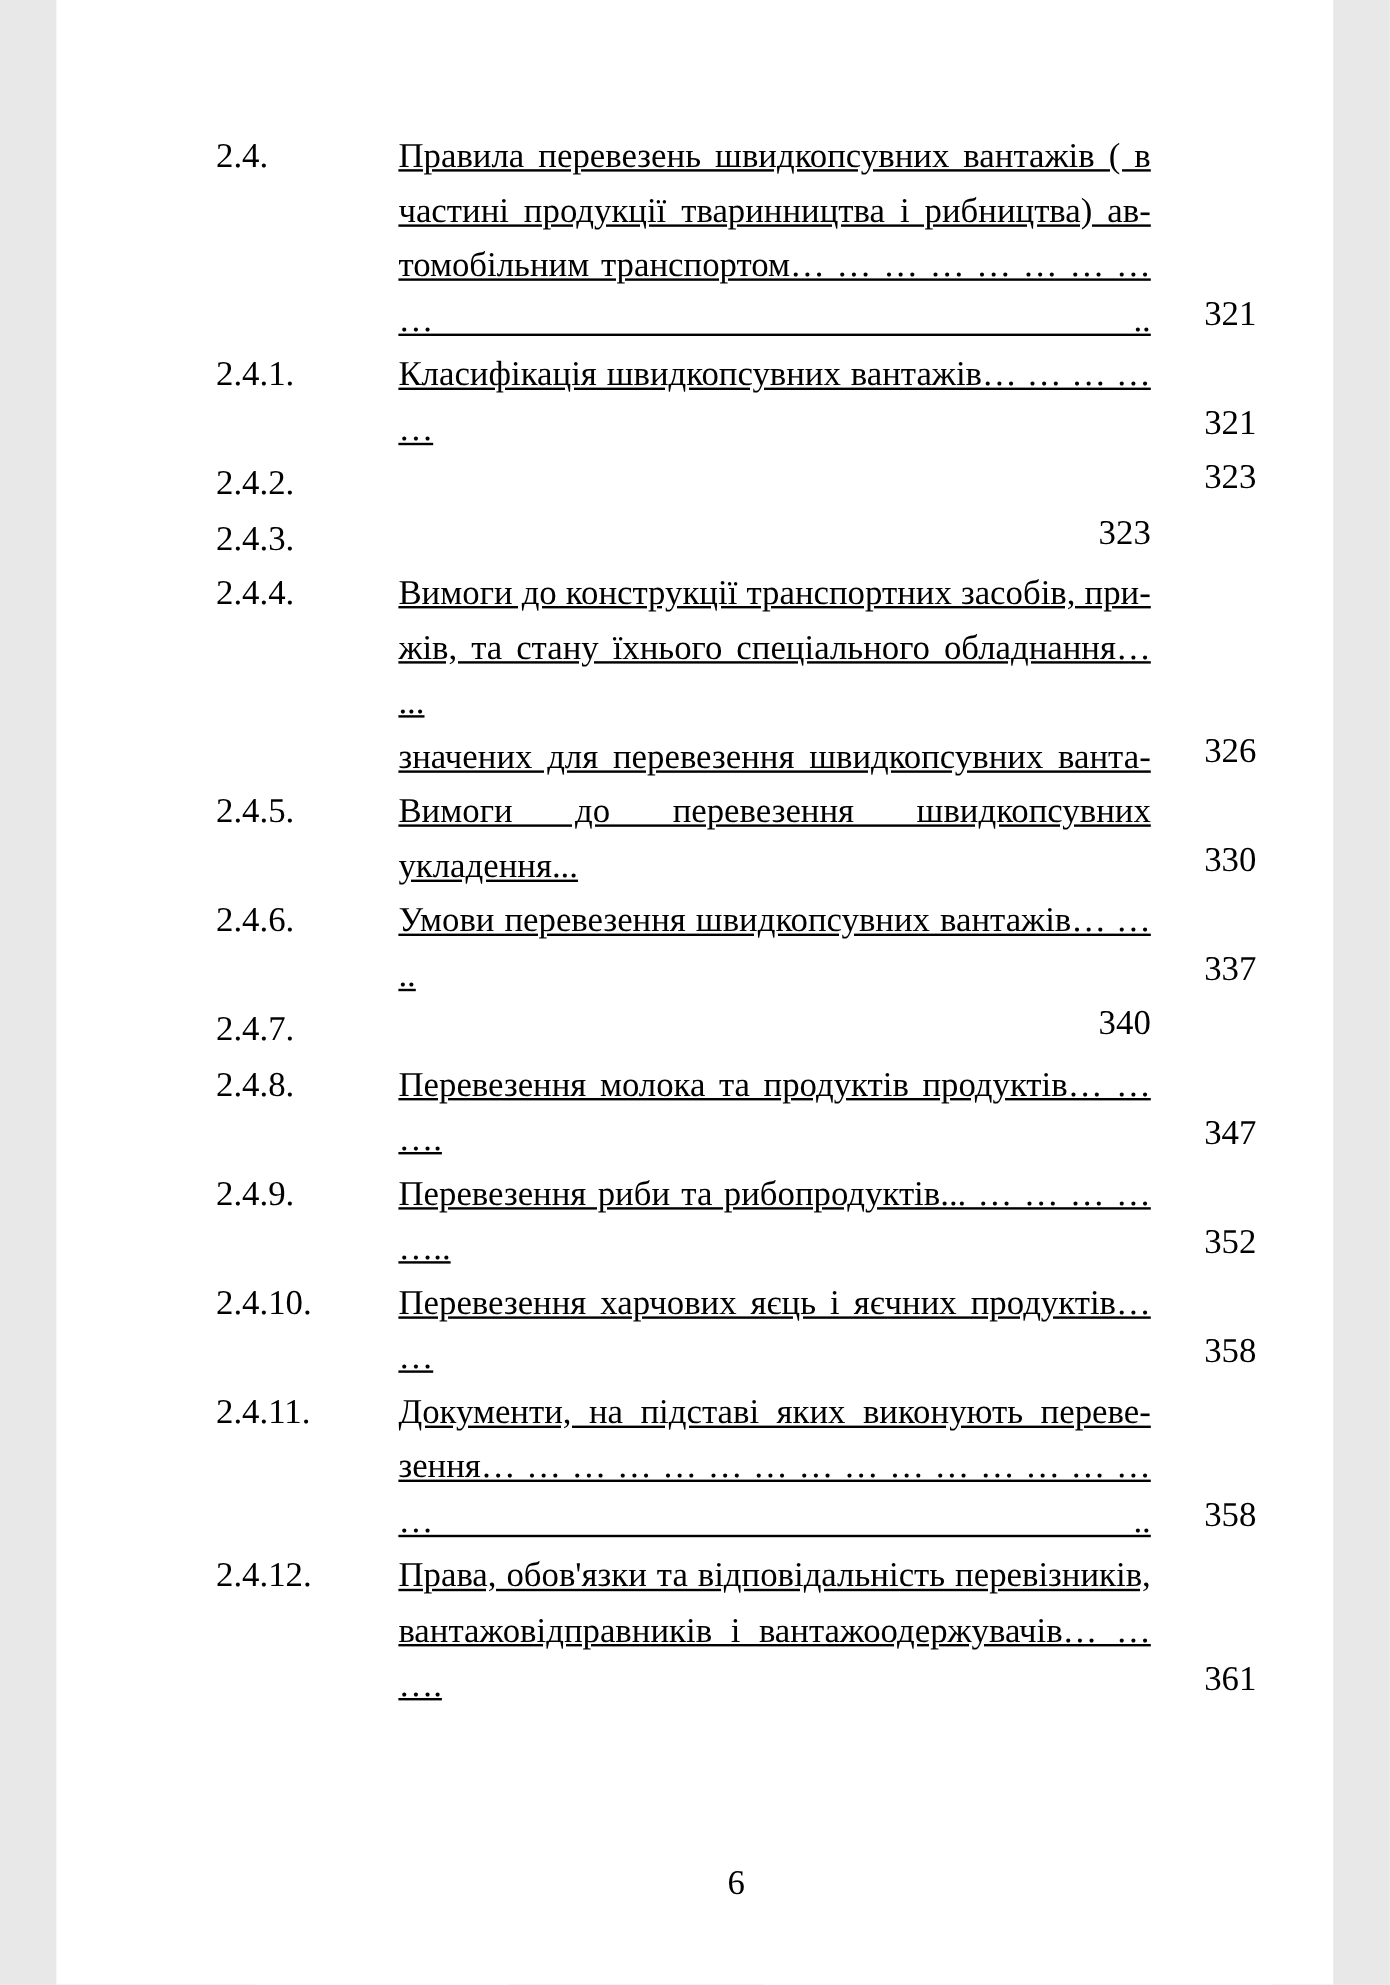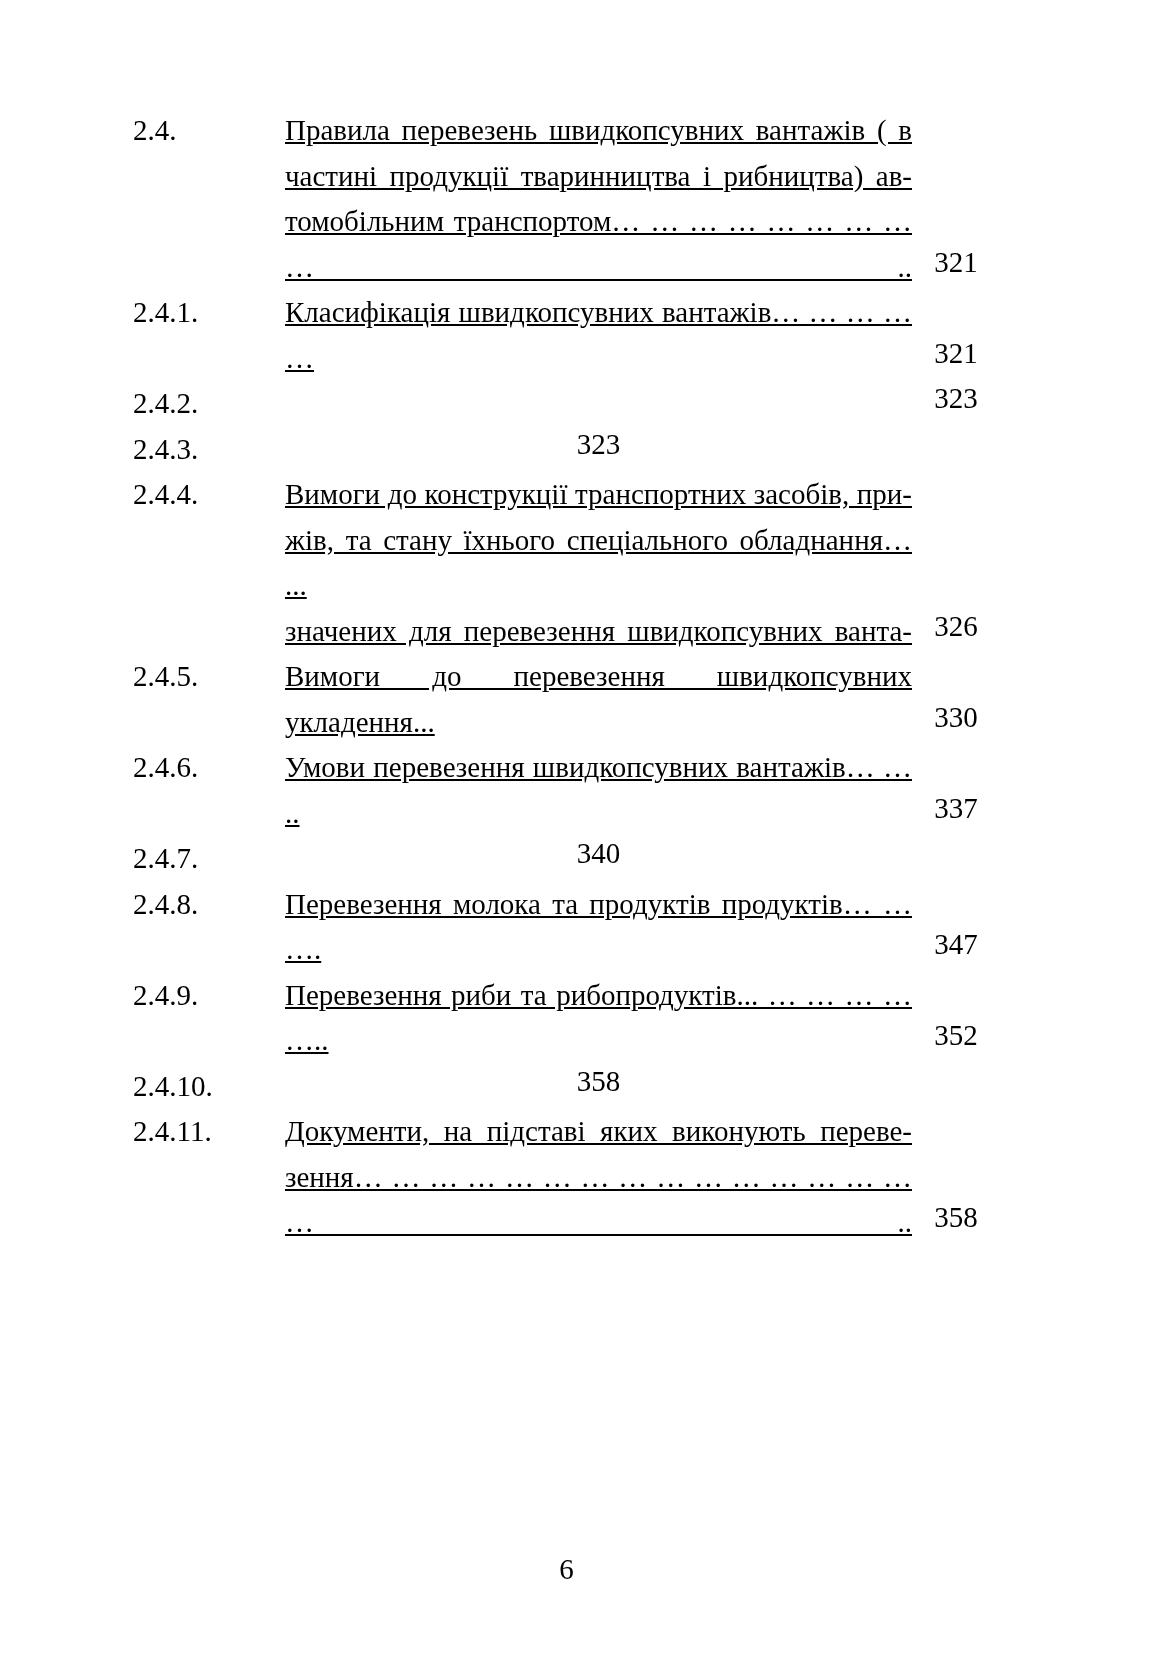--- a/index.html
+++ b/index.html
@@ -2,21 +2,21 @@
 <html><head>
 <meta charset="utf-8">
 <style>
   html, body {
     margin: 0;
     padding: 0;
     background: #e8e8e8;
   }
   .doc-page {
     position: relative;
-    width: 1158px;
+    width: 1064px;
     height: 1654px;
     margin: 0 auto;
     background: #ffffff;
     color: #000000;
     font-family: "Liberation Serif", "DejaVu Serif", serif;
     font-size: 29px;
     overflow: hidden;
   }
   .toc {
     position: absolute;
@@ -41,21 +41,21 @@
     line-height: 45.5px;
     text-align: justify;
     text-align-last: justify;
     -moz-text-align-last: justify;
     white-space: normal;
     text-decoration: underline;
   }
   .entry .pageno {
     align-self: end;
     line-height: 45.5px;
-    text-align: center;
+    text-align: right;
     transform: translateY(-5px);
   }
   .page-footer {
     position: absolute;
     top: 1547px;
     left: 133px;
     width: 867px;
     text-align: center;
     line-height: 45.5px;
   }
@@ -137,28 +137,39 @@
   <div class="entry">
     <div class="num">2.4.9.</div>
     <div class="lines">
           <div class="line">Перевезення риби та рибопродуктів... … … … … …..</div>
         </div>
     <div class="pageno">352</div>
   </div>
 
   <div class="entry">
     <div class="num">2.4.10.</div>
+    <div class="lines">
+          <div class="line">Перевезення харчових яєць і яєчних продуктів… …</div>
+        </div>
     <div class="pageno">358</div>
   </div>
 
   <div class="entry">
     <div class="num">2.4.11.</div>
     <div class="lines">
           <div class="line">Документи, на підставі яких виконують переве-</div>
           <div class="line">зення… … … … … … … … … … … … … … … … ..</div>
         </div>
     <div class="pageno">358</div>
   </div>
 
+  <div class="entry">
+    <div class="num">2.4.12.</div>
+    <div class="lines">
+          <div class="line">Права, обов'язки та відповідальність перевізників,</div>
+          <div class="line">вантажовідправників і вантажоодержувачів… … ….</div>
+        </div>
+    <div class="pageno">361</div>
+  </div>
 
 </main>
   <footer class="page-footer">6</footer>
 </div>
 
 </body></html>

